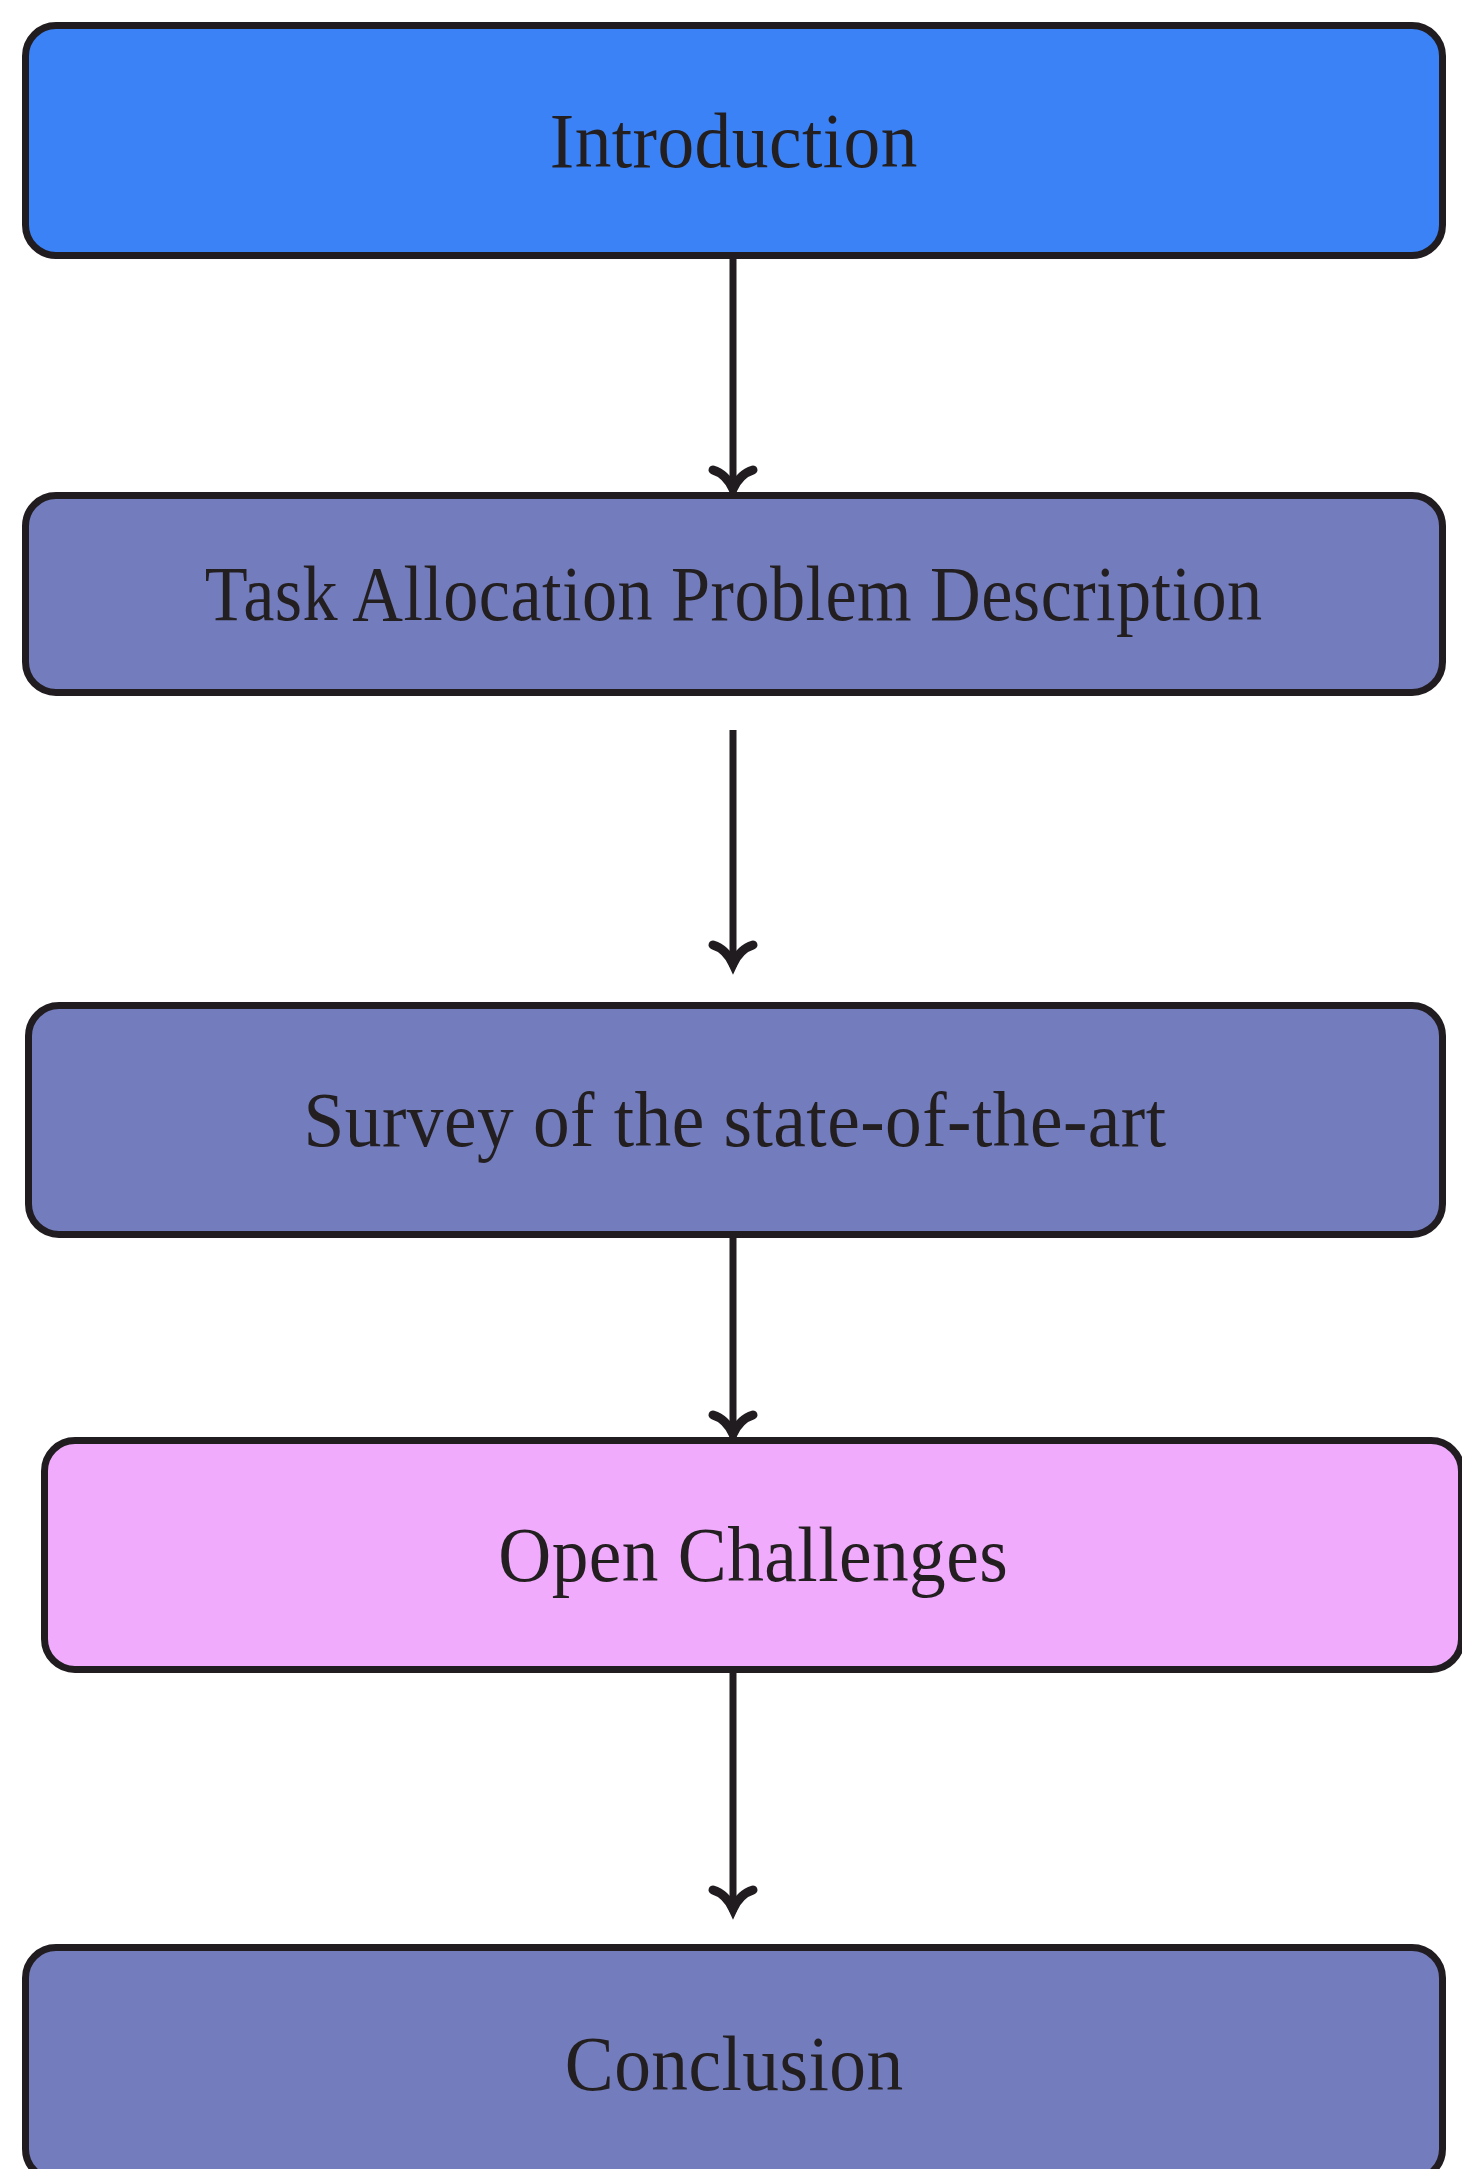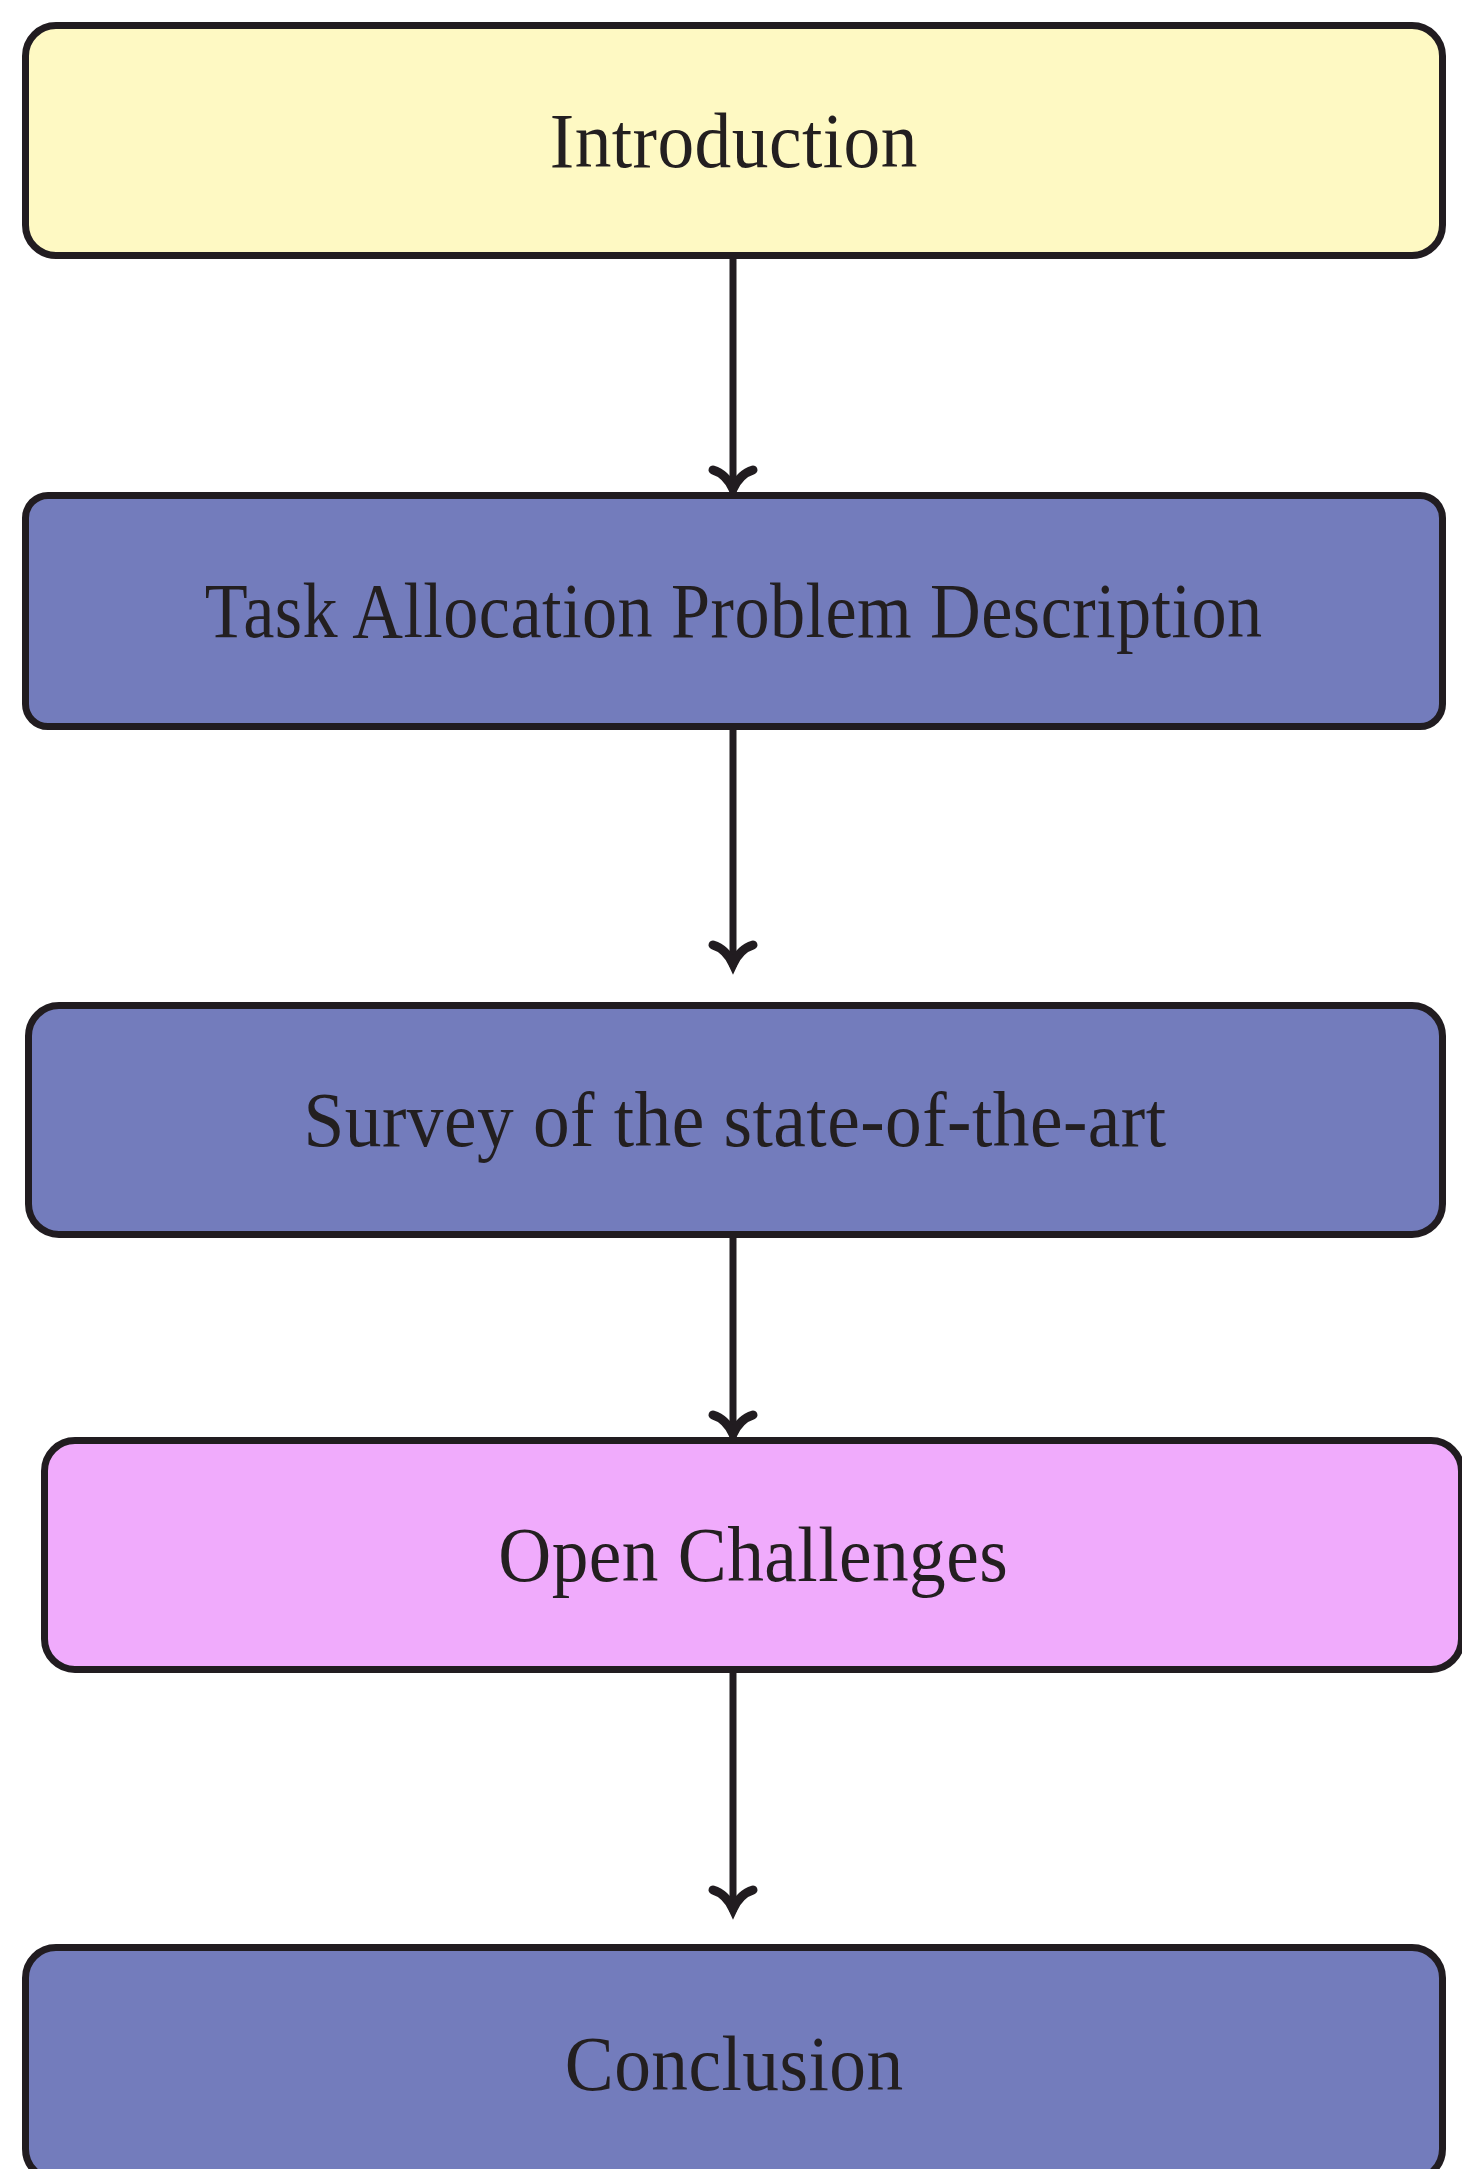--- a/index.html
+++ b/index.html
@@ -45,21 +45,21 @@
     transform-origin: center center;
   }
 
   
   #node-introduction {
     left: 22px;  top: 22px;   width: 1424px; height: 237px;
   }
   #node-introduction .node-label { font-size: 78px; }
 
   #node-task-allocation {
-    left: 22px;  top: 492px;  width: 1424px; height: 238px; border-radius: 26px;
+    left: 22px;  top: 492px;  width: 1424px; height: 204px;
   }
   #node-task-allocation .node-label { font-size: 78px; transform: scaleX(0.90); }
 
   #node-survey {
     left: 25px;  top: 996px;  width: 1421px; height: 236px; margin-top: 6px;
   }
   #node-survey .node-label { font-size: 78px; }
 
   #node-open-challenges {
     left: 22px;  top: 1437px; width: 1424px; height: 236px;
@@ -114,21 +114,21 @@
       <line class="conn-line" x1="733" y1="1203" x2="733" y2="1437" style="stroke: rgb(33, 28, 32);"></line>
       <path class="conn-head" d="M 713 1415 Q 726 1419 733 1434 Q 740 1419 753 1415" style="stroke: rgb(33, 28, 32);"></path>
     </g>
 
     <g>
       <line class="conn-line" x1="733" y1="1673" x2="733" y2="1912" style="stroke: rgb(33, 28, 32);"></line>
       <path class="conn-head" d="M 713 1890 Q 726 1894 733 1909 Q 740 1894 753 1890" style="stroke: rgb(33, 28, 32);"></path>
     </g>
   </svg>
 
-  <div class="flow-node" id="node-introduction" style="background: #fef9c3; border-color: rgb(33, 28, 32);">
+  <div class="flow-node" id="node-introduction" style="background: #3b82f6; border-color: rgb(33, 28, 32);">
     <span class="node-label" style="color: rgb(35, 31, 32);">Introduction</span>
   </div>
 
   <div class="flow-node" id="node-task-allocation" style="background: rgb(115, 124, 188); border-color: rgb(33, 28, 32);">
     <span class="node-label" style="color: rgb(35, 31, 32);">Task Allocation Problem Description</span>
   </div>
 
   <div class="flow-node" id="node-survey" style="background: rgb(115, 124, 188); border-color: rgb(33, 28, 32);">
     <span class="node-label" style="color: rgb(35, 31, 32);">Survey of the state-of-the-art</span>
   </div>

